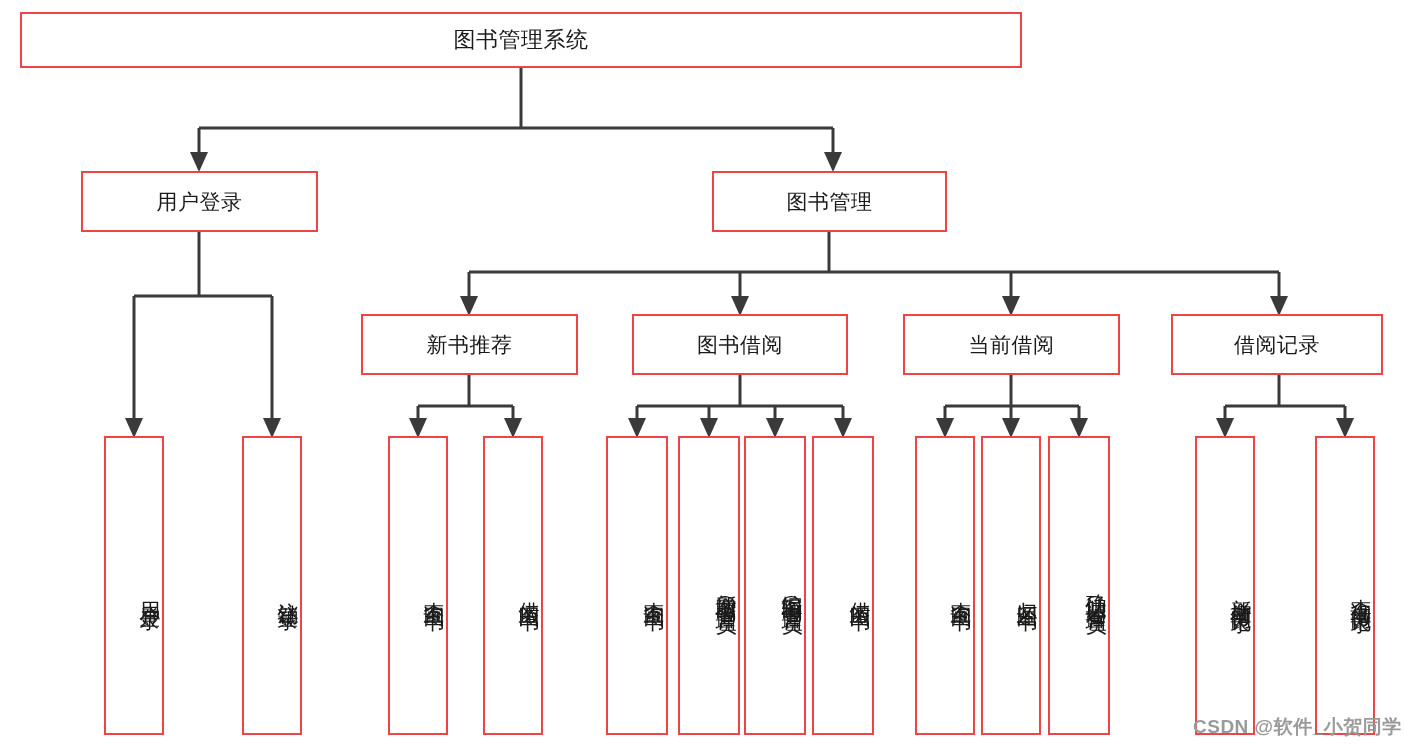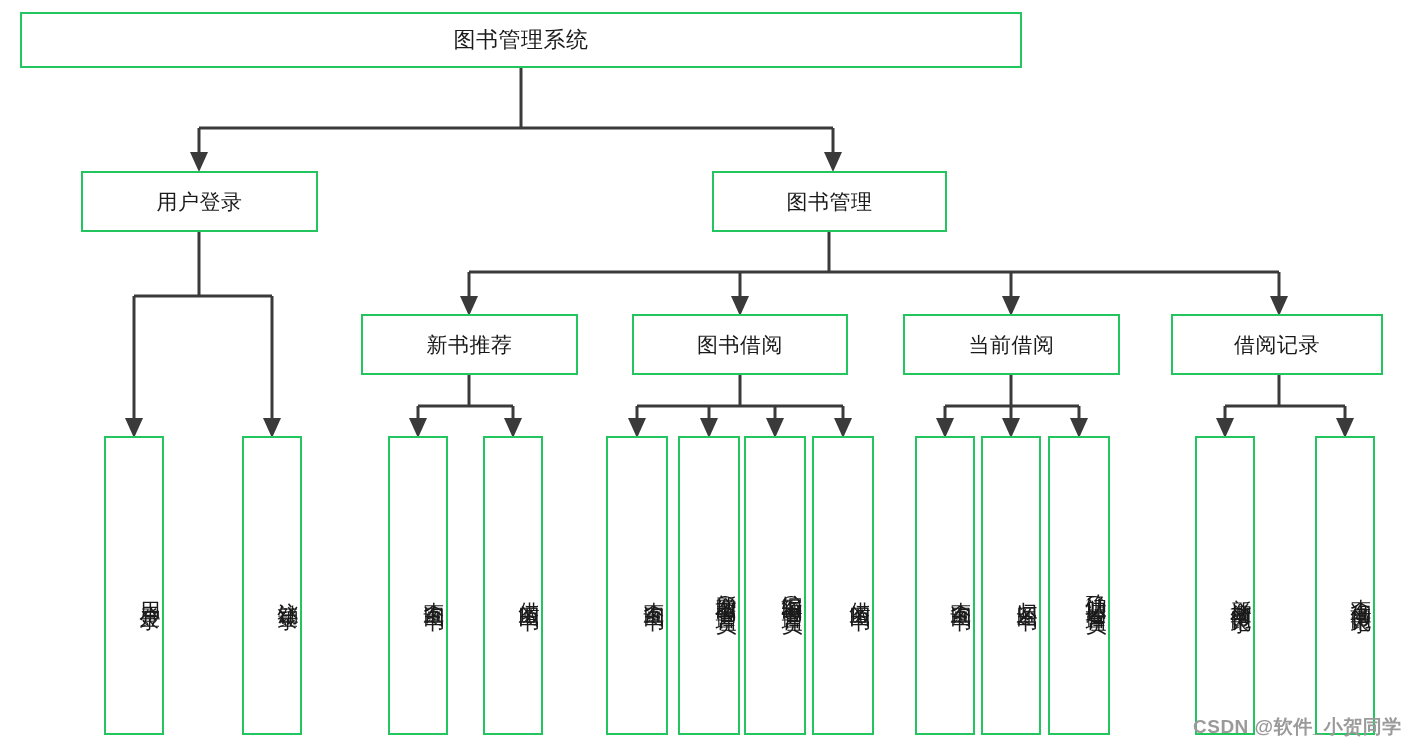--- a/index.html
+++ b/index.html
@@ -23,21 +23,21 @@
     left: 0;
     top: 0;
     width: 1405px;
     height: 747px;
     pointer-events: none;
   }
   .node {
     position: absolute;
     box-sizing: border-box;
     background: #ffffff;
-    border: 2px solid #22c55e;
+    border: 2px solid #ef4444;
     display: flex;
     align-items: center;
     justify-content: center;
     color: #1a1a1a;
   }
   .node-h {
     font-size: 21px;
     letter-spacing: 0.5px;
     line-height: 1.1;
     white-space: nowrap;

